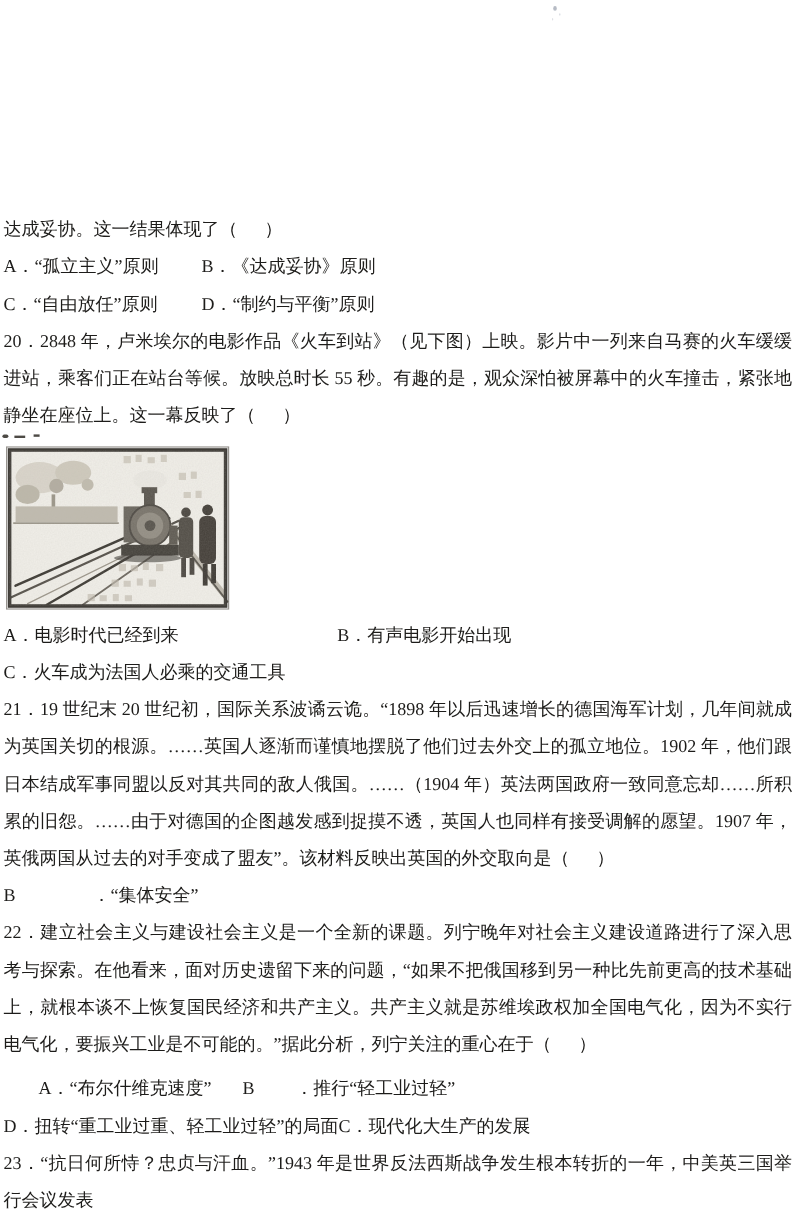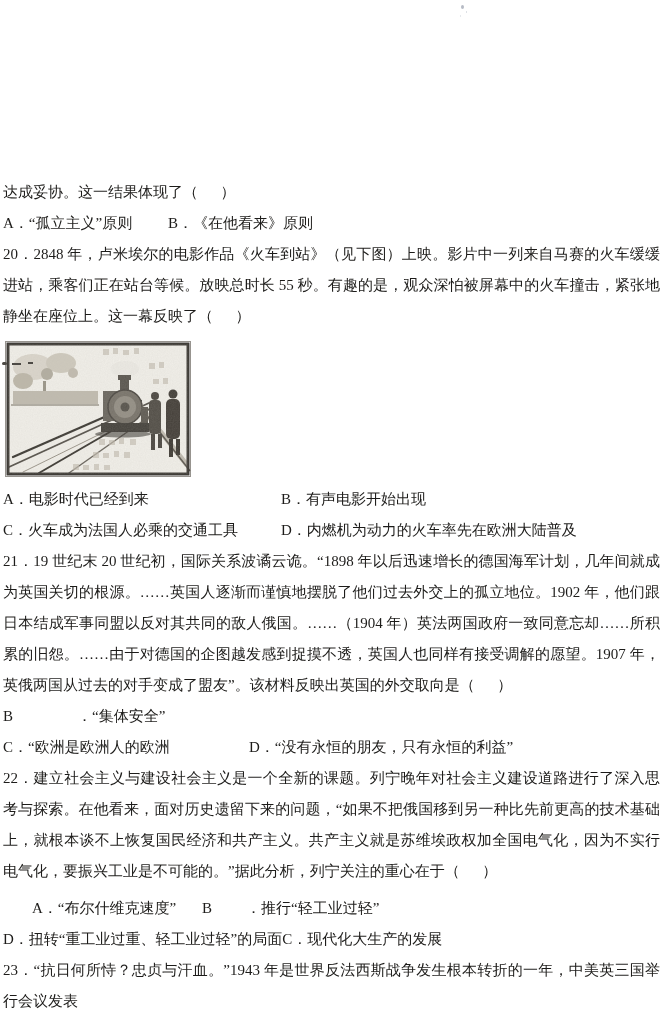--- a/index.html
+++ b/index.html
@@ -49,21 +49,25 @@
   <div class="speck"></div>
   <div class="scanmarks">
       <i></i>
       <i></i>
       <i></i>
     </div>
 
   <p class="para">达成妥协。这一结果体现了（      ）</p>
   <div class="opt-row">
     <span class="c w165">A．“孤立主义”原则</span>
-    <span class="c">B．《在他看来》原则</span>
+    <span class="c">B．《达成妥协》原则</span>
+  </div>
+  <div class="opt-row">
+    <span class="c w165">C．“自由放任”原则</span>
+    <span class="c">D．“制约与平衡”原则</span>
   </div>
 
   <p class="para">20．2848 年，卢米埃尔的电影作品《火车到站》（见下图）上映。影片中一列来自马赛的火车缓缓进站，乘客们正在站台等候。放映总时长 55 秒。有趣的是，观众深怕被屏幕中的火车撞击，紧张地静坐在座位上。这一幕反映了（      ）</p>
 
   <div class="figure">
     <svg width="190" height="140" viewBox="0 0 190 140">
       <defs>
         <filter id="grain" x="0" y="0" width="100%" height="100%">
           <feTurbulence type="fractalNoise" baseFrequency="0.85" numOctaves="2" result="n"></feTurbulence>
           <feColorMatrix in="n" type="matrix" values="0 0 0 0 0.47  0 0 0 0 0.45  0 0 0 0 0.41  0 0 0 0.5 0"></feColorMatrix>
@@ -149,31 +153,26 @@
       <rect x="5" y="5" width="180" height="130" filter="url(#grain)" opacity="0.35"></rect>
     </svg>
   </div>
 
   <div class="opt-row">
     <span class="c w278">A．电影时代已经到来</span>
     <span class="c">B．有声电影开始出现</span>
   </div>
   <div class="opt-row">
     <span class="c w278">C．火车成为法国人必乘的交通工具</span>
-    <span class="c">D．内燃机为动力的火车率先在欧洲大陆普及</span>
   </div>
 
   <p class="para">21．19 世纪末 20 世纪初，国际关系波谲云诡。“1898 年以后迅速增长的德国海军计划，几年间就成为英国关切的根源。……英国人逐渐而谨慎地摆脱了他们过去外交上的孤立地位。1902 年，他们跟日本结成军事同盟以反对其共同的敌人俄国。……（1904 年）英法两国政府一致同意忘却……所积累的旧怨。……由于对德国的企图越发感到捉摸不透，英国人也同样有接受调解的愿望。1907 年，英俄两国从过去的对手变成了盟友”。该材料反映出英国的外交取向是（      ）</p>
   <div class="opt-row">
     <span class="c w74">B</span>
     <span class="c">．“集体安全”</span>
-  </div>
-  <div class="opt-row">
-    <span class="c w246">C．“欧洲是欧洲人的欧洲</span>
-    <span class="c">D．“没有永恒的朋友，只有永恒的利益”</span>
   </div>
 
   <p class="para">22．建立社会主义与建设社会主义是一个全新的课题。列宁晚年对社会主义建设道路进行了深入思考与探索。在他看来，面对历史遗留下来的问题，“如果不把俄国移到另一种比先前更高的技术基础上，就根本谈不上恢复国民经济和共产主义。共产主义就是苏维埃政权加全国电气化，因为不实行电气化，要振兴工业是不可能的。”据此分析，列宁关注的重心在于（      ）</p>
   <div class="opt-row mt6">
     <span class="c w170">A．“布尔什维克速度”</span>
     <span class="c w44">B</span>
     <span class="c">．推行“轻工业过轻”</span>
   </div>
   <div class="opt-row">
     <span class="c">D．扭转“重工业过重、轻工业过轻”的局面</span>

